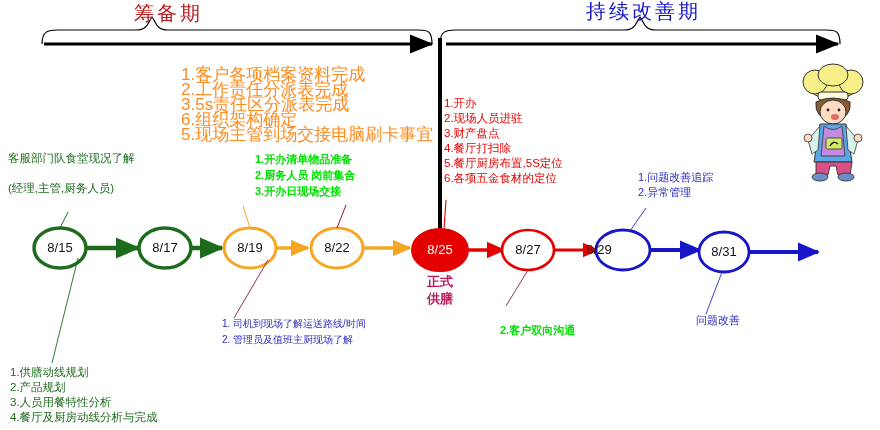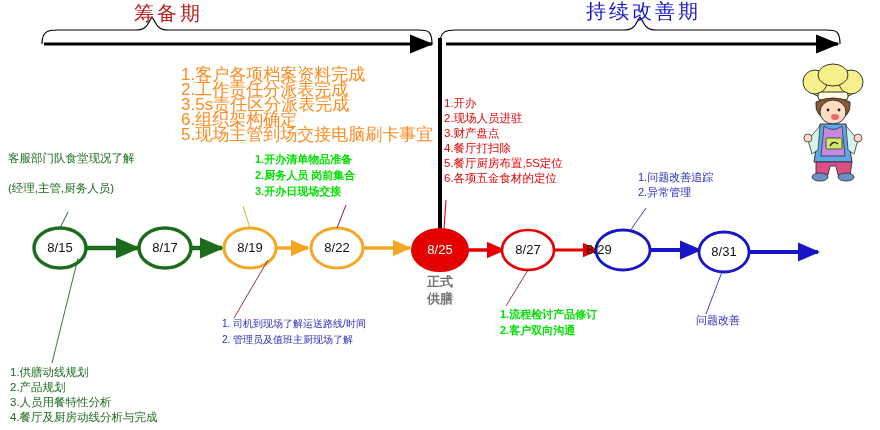--- a/index.html
+++ b/index.html
@@ -12,21 +12,21 @@
   .phase-prep{color:#b91c1c;}
   .phase-improve{color:#1616c8;}
   .list{font-size:17px;line-height:1.24;margin-left:43px;}
   .list-orange{color:#ff8a1e;}
   .list-green-bold{color:#00e000;font-weight:bold;font-size:11px;line-height:1.3;}
   .list-dkgreen{color:#1d6b1d;font-size:11.5px;}
   .list-red{color:#e50000;font-size:11.5px;}
   .list-blue{color:#2b2bbf;font-size:10px;}
   .list-blue2{color:#2b2bbf;font-size:11px;}
   .node-label{position:absolute;font-size:13px;color:#111;text-align:center;}
-  .node-sub{position:absolute;font-size:13px;font-weight:bold;color:#737373;text-align:center;line-height:1.18;}
+  .node-sub{position:absolute;font-size:13px;font-weight:bold;color:#be185d;text-align:center;line-height:1.18;}
   .node-sub-white{color:#fff;}
   .chef{position:absolute;}
 </style>
 </head>
 <body>
 
 <div id="stage">
 
   <svg class="layer" viewBox="0 0 880 430">
     <defs>
@@ -154,21 +154,20 @@
   <div class="txt list-red" style="left:444px;top:97px;">1.开办</div>
   <div class="txt list-red" style="left:444px;top:112px;">2.现场人员进驻</div>
   <div class="txt list-red" style="left:444px;top:127px;">3.财产盘点</div>
   <div class="txt list-red" style="left:444px;top:142px;">4.餐厅打扫除</div>
   <div class="txt list-red" style="left:444px;top:157px;">5.餐厅厨房布置,5S定位</div>
   <div class="txt list-red" style="left:444px;top:172px;">6.各项五金食材的定位</div>
 
   <div class="txt list-blue2" style="left:638px;top:171px;">1.问题改善追踪</div>
   <div class="txt list-blue2" style="left:638px;top:186px;">2.异常管理</div>
 
-  <div class="txt list-green-bold" style="left:500px;top:307px;">1.流程检讨产品修订</div>
   <div class="txt list-green-bold" style="left:500px;top:323px;">2.客户双向沟通</div>
 
   <div class="txt list-blue2" style="left:696px;top:314px;">问题改善</div>
 
   <div class="node-label" style="left:34px;top:240px;width:52px;">8/15</div>
   <div class="node-label" style="left:139px;top:240px;width:52px;">8/17</div>
   <div class="node-label" style="left:224px;top:240px;width:52px;">8/19</div>
   <div class="node-label" style="left:311px;top:240px;width:52px;">8/22</div>
   <div class="node-label node-sub-white" style="left:414px;top:242px;width:52px;color:#fff;">8/25</div>
   <div class="node-label" style="left:502px;top:242px;width:52px;">8/27</div>

